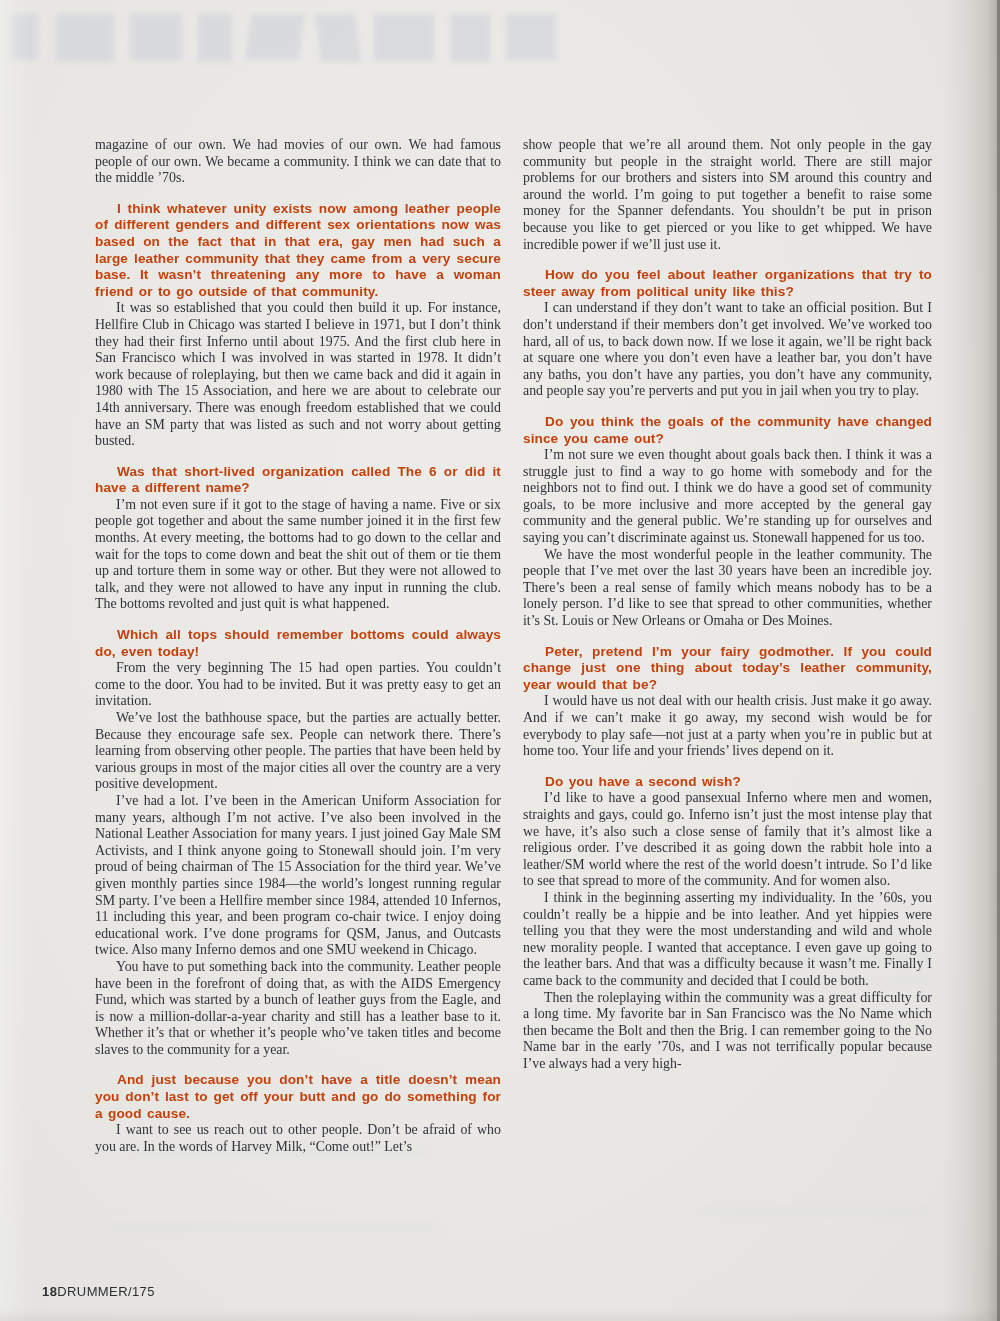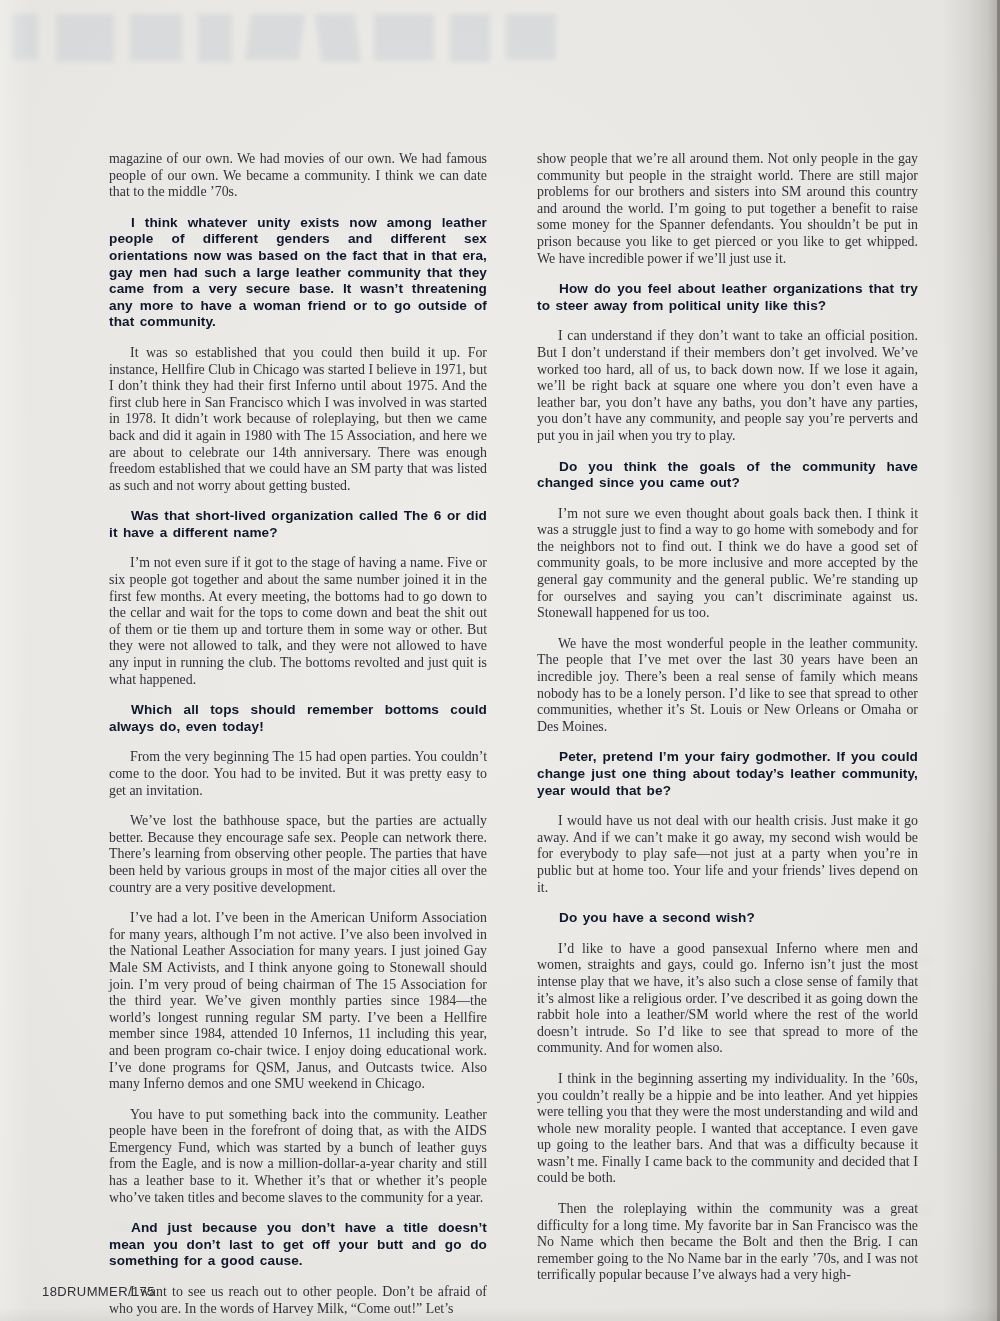--- a/index.html
+++ b/index.html
@@ -24,31 +24,31 @@
     filter:blur(2.5px);opacity:0.55;}
   .ghost-masthead .g{position:absolute;top:4px;background:#ccd0d7;}
   .smudge{position:absolute;background:#b9bfca;filter:blur(4px);border-radius:4px;}
 
   
   .col{position:absolute;top:137px;
     font-size:13.9px;line-height:16.6px;color:#32323a;
     text-align:justify;}
   .col-left{left:95px;width:406px;}
   .col-right{left:523px;width:409px;}
-  p{margin:14px;}
+  p{margin:0;}
   p.ans{text-indent:21px;}
   p.ans.noindent{text-indent:0;}
   p.q{font-family:"Liberation Sans","DejaVu Sans",sans-serif;
-    font-weight:700;font-size:13.6px;line-height:16.6px;color:#0f172a;
+    font-weight:700;font-size:13.6px;line-height:16.6px;color:#c2410c;
     letter-spacing:0.1px;word-spacing:1.5px;text-indent:22px;margin-top:14px;}
 
   .footer{position:absolute;left:42px;top:1284px;
     font-family:"Liberation Sans","DejaVu Sans",sans-serif;
     font-size:13px;letter-spacing:0.4px;color:#2f2f33;}
-  .footer b{font-weight:400;margin-top:23px;}
+  .footer b{font-weight:700;margin-top:23px;}
 </style>
 </head>
 <body>
 
 <div class="page">
 
   <div class="ghost-masthead">
     <div class="g" style="left:0;width:26px;height:46px;"></div>
     <div class="g" style="left:44px;width:58px;height:48px;"></div>
     <div class="g" style="left:118px;width:52px;height:47px;"></div>

